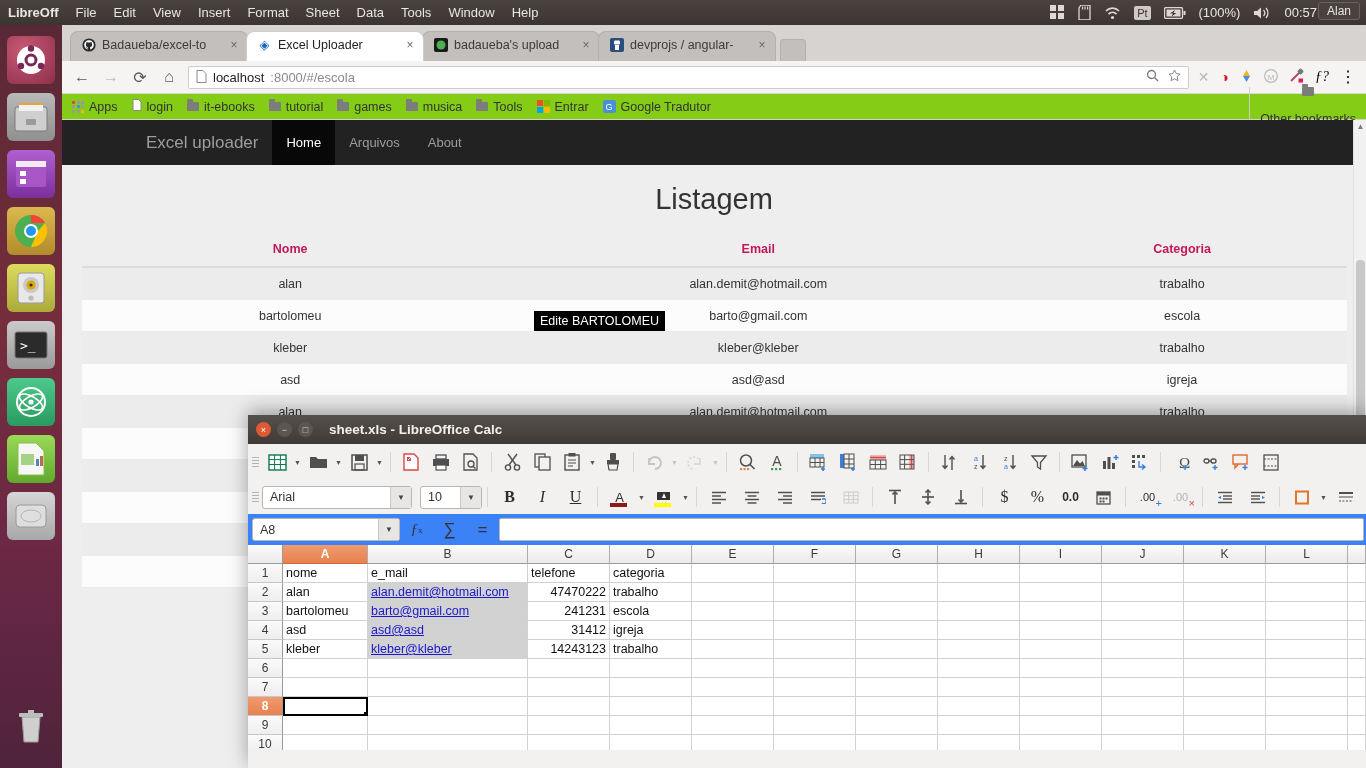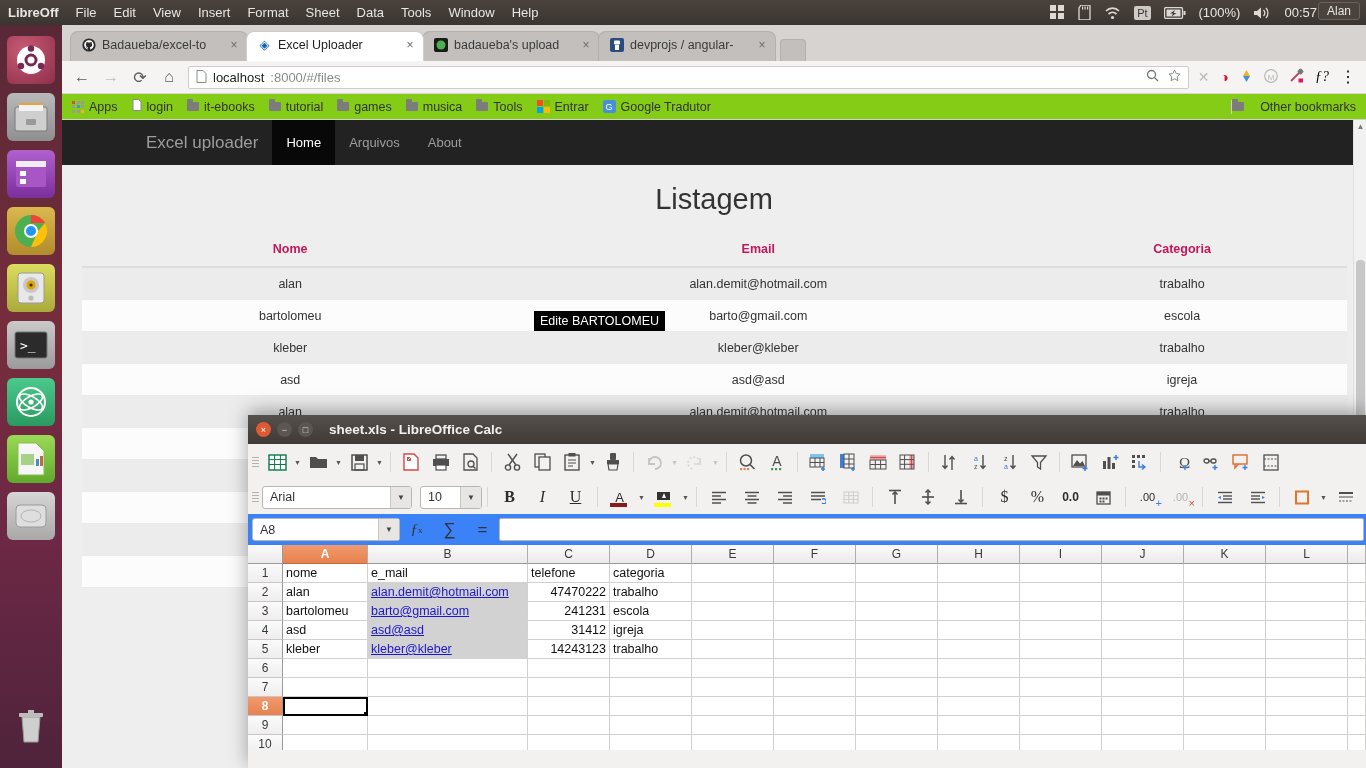--- a/index.html
+++ b/index.html
@@ -88,21 +88,21 @@
 
   #bookmarks{
     height:26px;background:#84cc16;border-bottom:1px solid #d3d0cd;
     display:flex;align-items:center;gap:14px;padding:0 10px;font-size:12.5px;color:#333;
   }
   #bookmarks .bm{display:flex;align-items:center;gap:5px;white-space:nowrap;}
   .folder-ic{
     width:12px;height:9px;background:#7c7c7c;border-radius:1px;position:relative;display:inline-block;
   }
   .folder-ic::before{content:"";position:absolute;left:0;top:-3px;width:6px;height:3px;background:#7c7c7c;border-radius:1px 1px 0 0;}
-  #bookmarks .right{margin-left:auto;display:flex;align-items:center;gap:16px;border-left:1px solid #d0cdca;}
+  #bookmarks .right{margin-left:auto;display:flex;align-items:center;gap:16px;padding-left:10px;border-left:1px solid #d0cdca;flex-direction:column;}
   .apps-grid{display:grid;grid-template-columns:repeat(3,3px);grid-template-rows:repeat(3,3px);gap:1.5px;}
   .apps-grid i{display:block;width:3px;height:3px;background:#9a9a9a;}
   .apps-grid i:nth-child(1){background:#d94f3d;}
   .apps-grid i:nth-child(5){background:#4a90d9;}
   .apps-grid i:nth-child(9){background:#f0b429;}
   .ms-sq{display:grid;grid-template-columns:6px 6px;grid-template-rows:6px 6px;gap:1px;}
   .ms-sq i{display:block;}
   .gt-ic{width:13px;height:13px;background:#4a90d9;color:#fff;font-size:9px;display:flex;align-items:center;justify-content:center;border-radius:2px;}
 
   
@@ -388,21 +388,21 @@
     <span class="navbtn dim">→</span>
     <span class="navbtn">⟳</span>
     <span class="navbtn">⌂</span>
     <div id="omnibox">
       <span class="pageicon">
         <svg width="11" height="13" viewBox="0 0 11 13">
             <path d="M1 .5 L7 .5 L10 3.5 L10 12.5 L1 12.5 Z" fill="#fff" stroke="#8a8a8a"></path>
           </svg>
       </span>
       <span class="host">localhost</span>
-        <span class="rest">:8000/#/files</span>
+        <span class="rest">:8000/#/escola</span>
       <span class="right">
         <span>
           <svg width="13" height="13" viewBox="0 0 13 13">
               <circle cx="5.5" cy="5.5" r="4" fill="none" stroke="#777" stroke-width="1.3"></circle>
               <line x1="8.5" y1="8.5" x2="12" y2="12" stroke="#777" stroke-width="1.3"></line>
             </svg>
         </span>
         <span>
           <svg width="13" height="13" viewBox="0 0 13 13">
               <path d="M6.5 1 L8.2 4.6 L12 5.1 L9.2 7.8 L9.9 11.6 L6.5 9.8 L3.1 11.6 L3.8 7.8 L1 5.1 L4.8 4.6 Z" fill="none" stroke="#888" stroke-width="1"></path>

